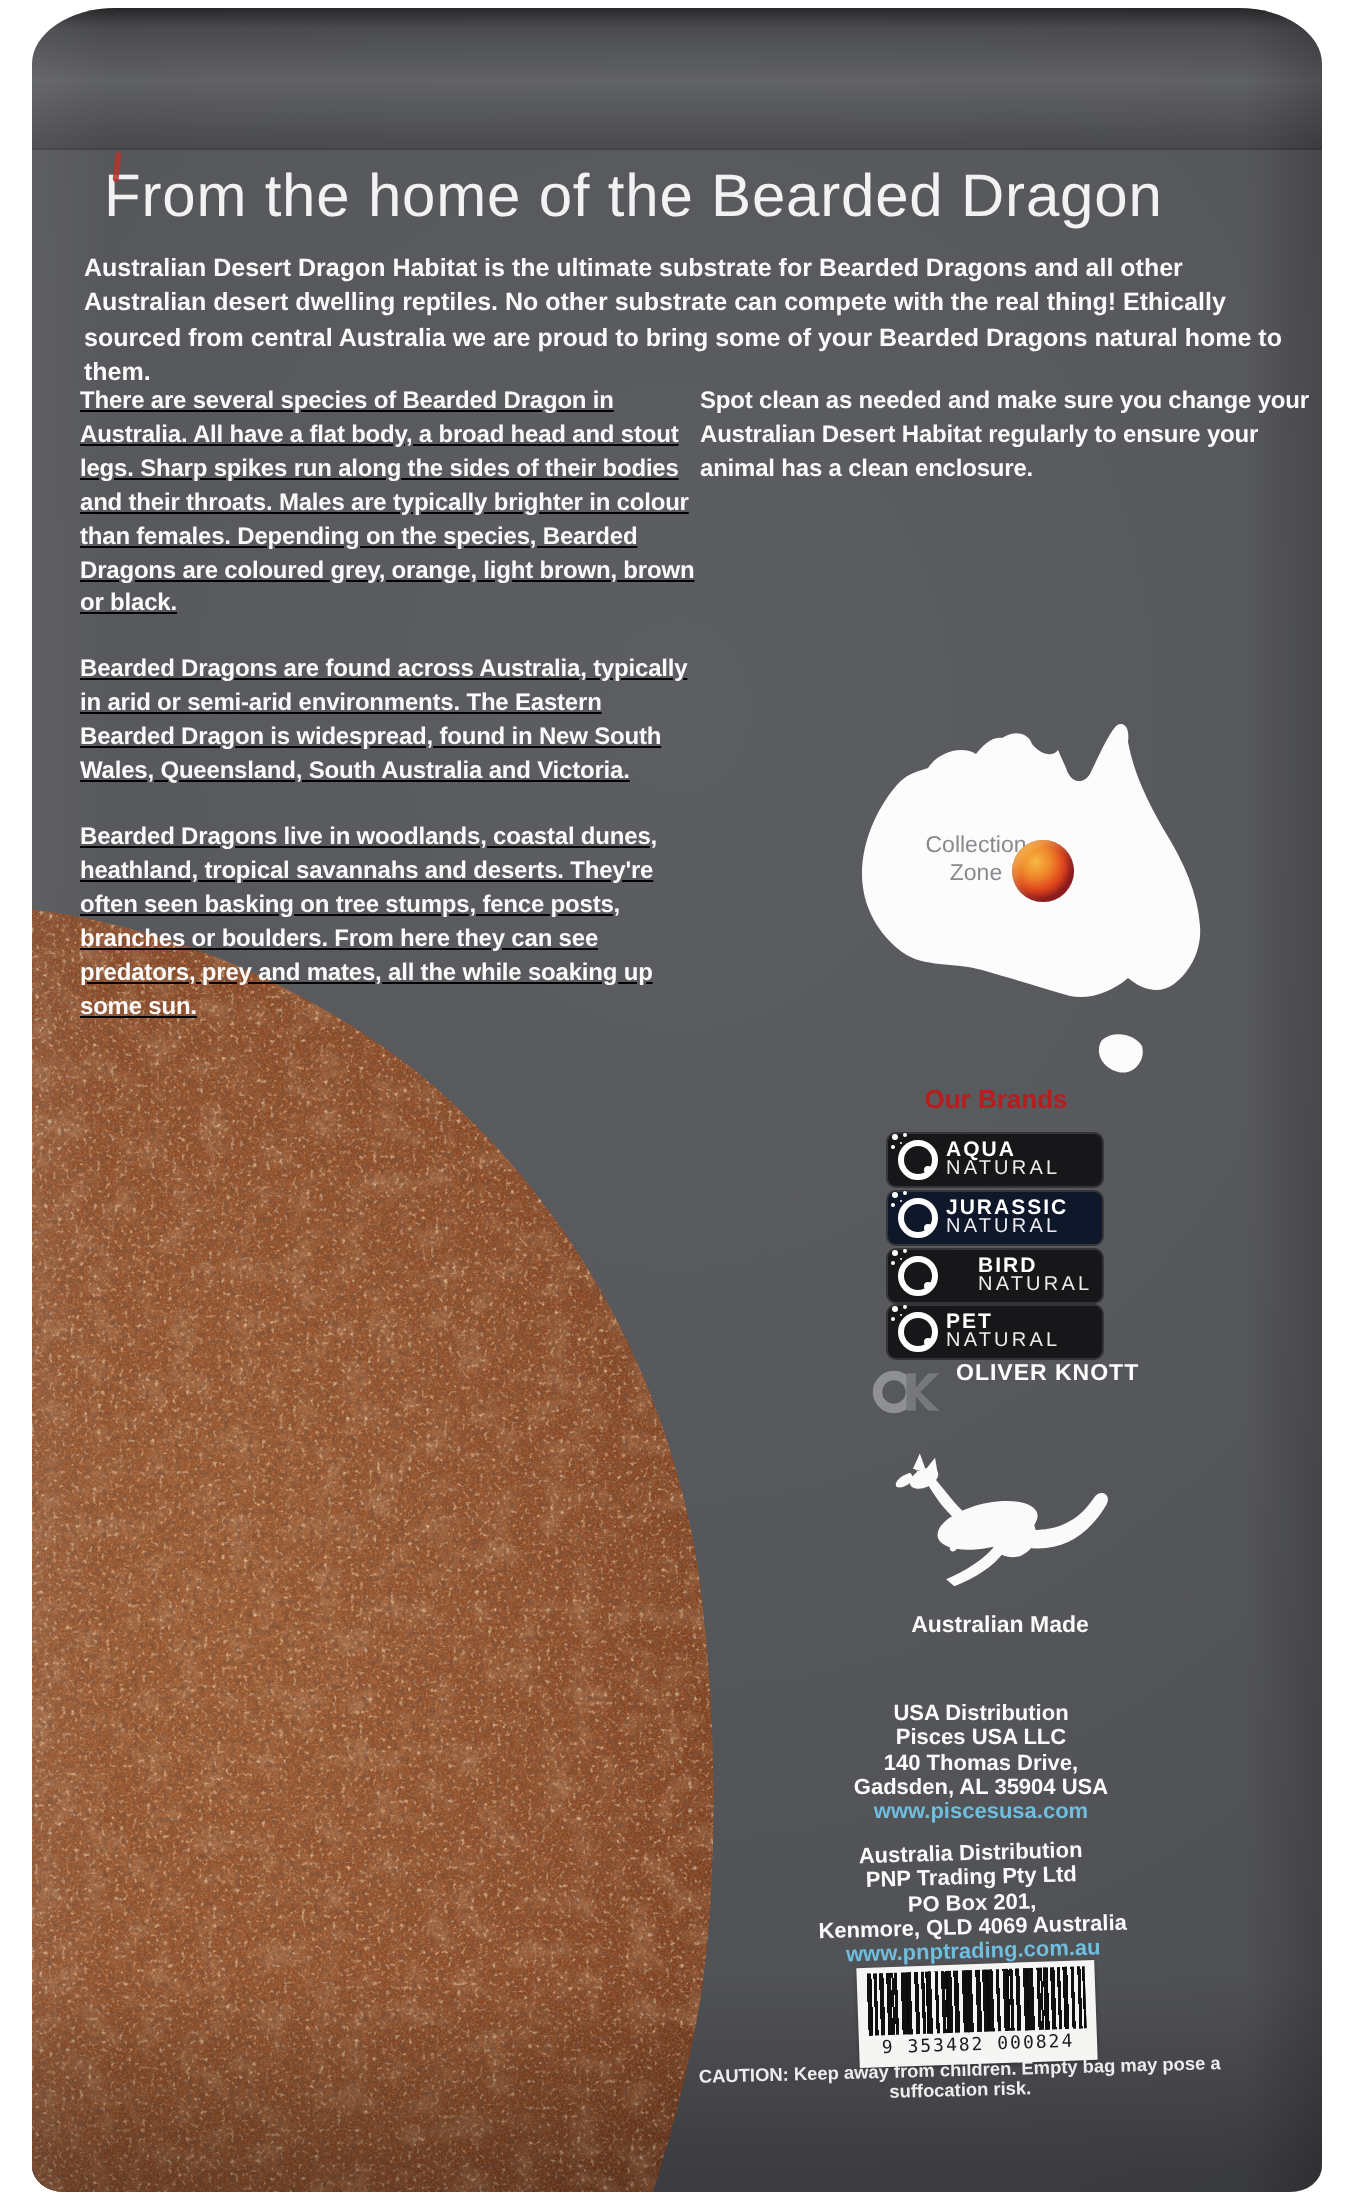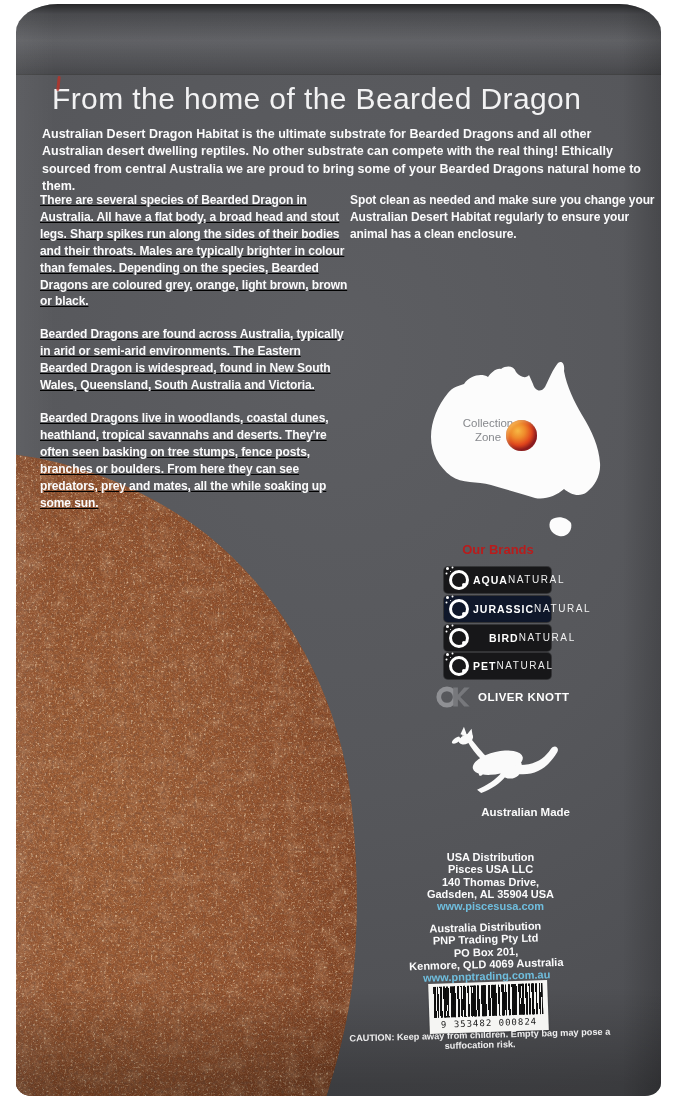--- a/index.html
+++ b/index.html
@@ -45,27 +45,27 @@
        padding-left:5px;box-sizing:border-box;box-shadow:0 0 0 1px rgba(0,0,0,.4);}
   .brand-box.jurassic{background:#0f172a;}
   .b1{top:567px;} .b2{top:596px;} .b3{top:625px;gap:16px;} .b4{top:653px;}
   .brand-o{position:relative;flex:0 0 auto;width:14px;height:14px;border:3px solid #fff;
        border-radius:50%;margin-right:4px;}
   .brand-o::before{content:"";position:absolute;left:-6px;top:-6px;width:3px;height:3px;
        border-radius:50%;background:#fff;
        box-shadow:5px -1px 0 -.5px #fff, -1px 5px 0 -.5px #fff, 3px 3px 0 -1px #fff;}
   .brand-o::after{content:"";position:absolute;right:0;bottom:0;width:4px;height:4px;
        border-radius:50%;background:#fff;}
-  .brand-lines{display:flex;flex-direction:row;justify-content:center;}
+  .brand-lines{display:flex;flex-direction:column;justify-content:center;}
   .bl1{font-size:10.5px;font-weight:800;letter-spacing:1px;line-height:10px;color:#fff;}
   .bl2{font-size:10px;font-weight:400;letter-spacing:1.6px;line-height:10px;color:#fff;opacity:.92;}
-  .brand-ok{position:absolute;left:436px;top:681px;height:32px;display:flex;align-items:center;z-index:2;}
+  .brand-ok{position:absolute;left:436px;top:681px;height:32px;display:flex;z-index:2;}
   .ok-text{font-size:11.5px;font-weight:800;letter-spacing:.5px;color:#fff;margin-left:6px;}
   
-  .made{position:absolute;left:430px;top:724px;width:140px;text-align:right;z-index:2;}
+  .made{position:absolute;left:430px;top:724px;width:140px;text-align:center;z-index:2;}
   .made-label{font-size:11.5px;font-weight:700;color:#fafafa;margin-top:2px;}
   
   .dist{position:absolute;z-index:2;text-align:center;color:#fbfbfc;font-weight:700;
        font-size:11px;line-height:12.3px;}
   .dist .site{color:#6fbede;}
   .dist-usa{left:373px;top:851px;width:235px;}
   .dist-aus{left:361px;top:921px;width:250px;transform:rotate(-1.6deg);}
   
   .barcode{position:absolute;left:429px;top:982px;width:119px;height:50px;z-index:2;
        background:#f5f5f3;transform:rotate(-2deg);padding:3px 5px 0;box-sizing:border-box;

